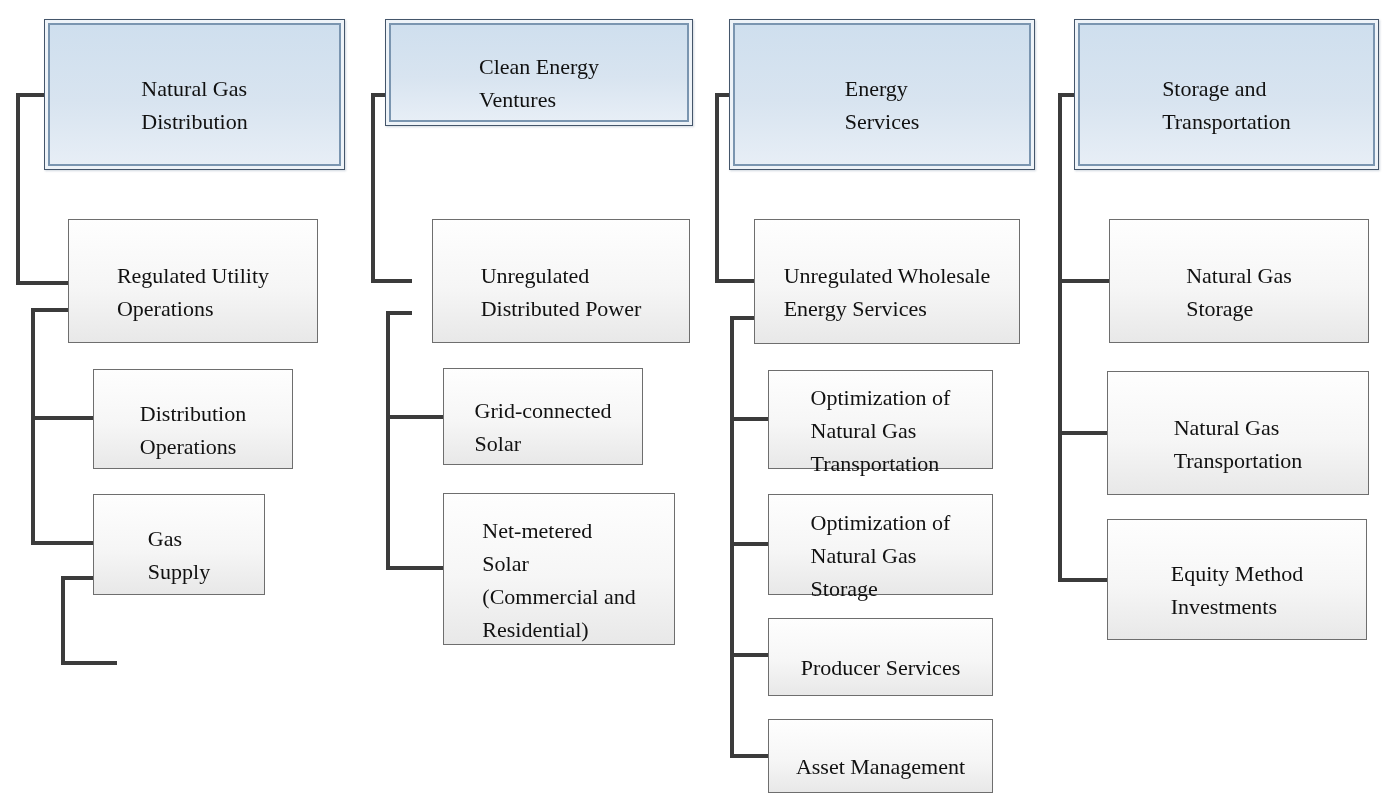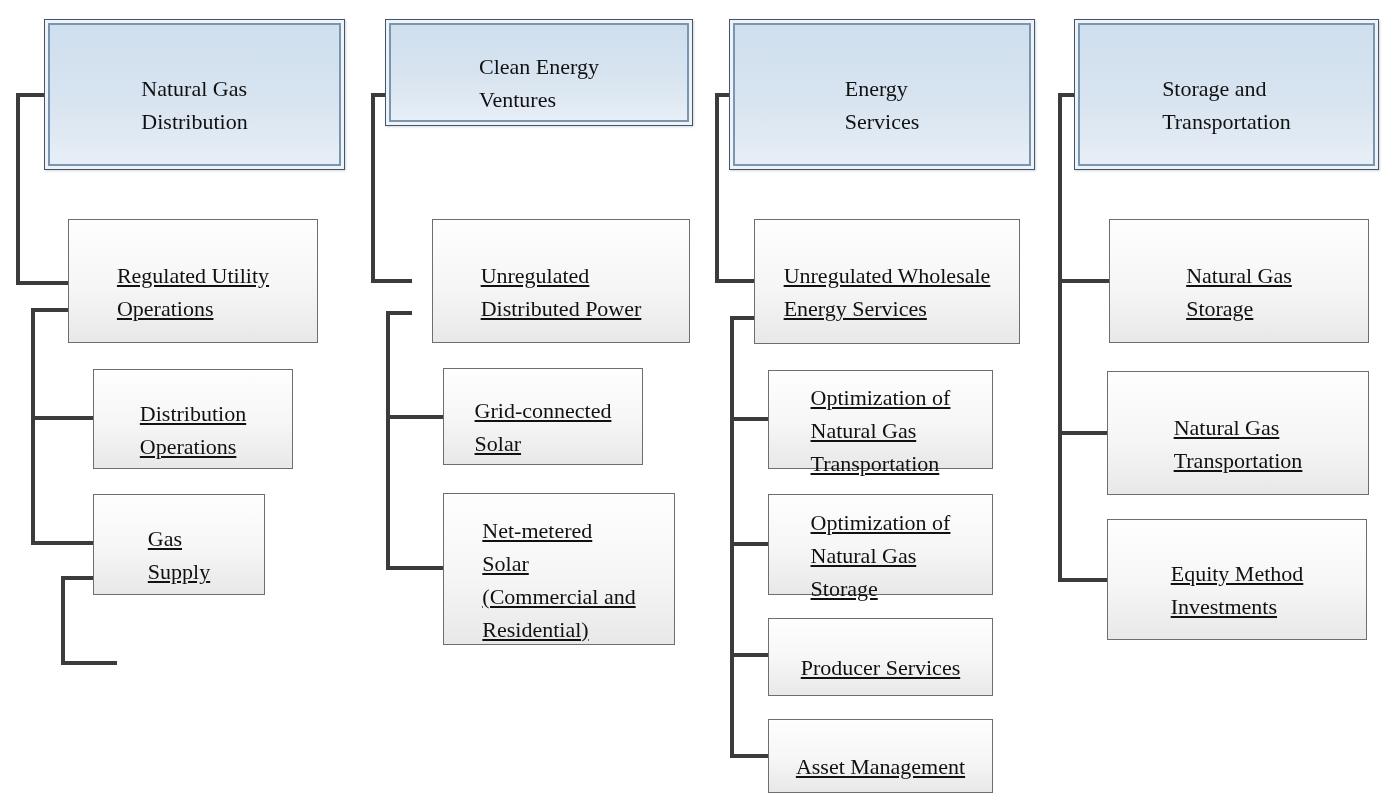--- a/index.html
+++ b/index.html
@@ -36,21 +36,20 @@
     justify-content: center;
   }
   .node {
     position: absolute;
     box-sizing: border-box;
     border: 1px solid #6e6e6e;
     background: linear-gradient(180deg, #fefefe 0%, #f6f6f6 55%, #e8e8e8 100%);
     display: flex;
     align-items: center;
     justify-content: center;
-    text-decoration: underline;
   }
   .lbl {
     display: block;
     text-align: left;
     white-space: pre-line;
     font-size: 22px;
     line-height: 33px;
     margin-top: 21px;
   }
 </style>

